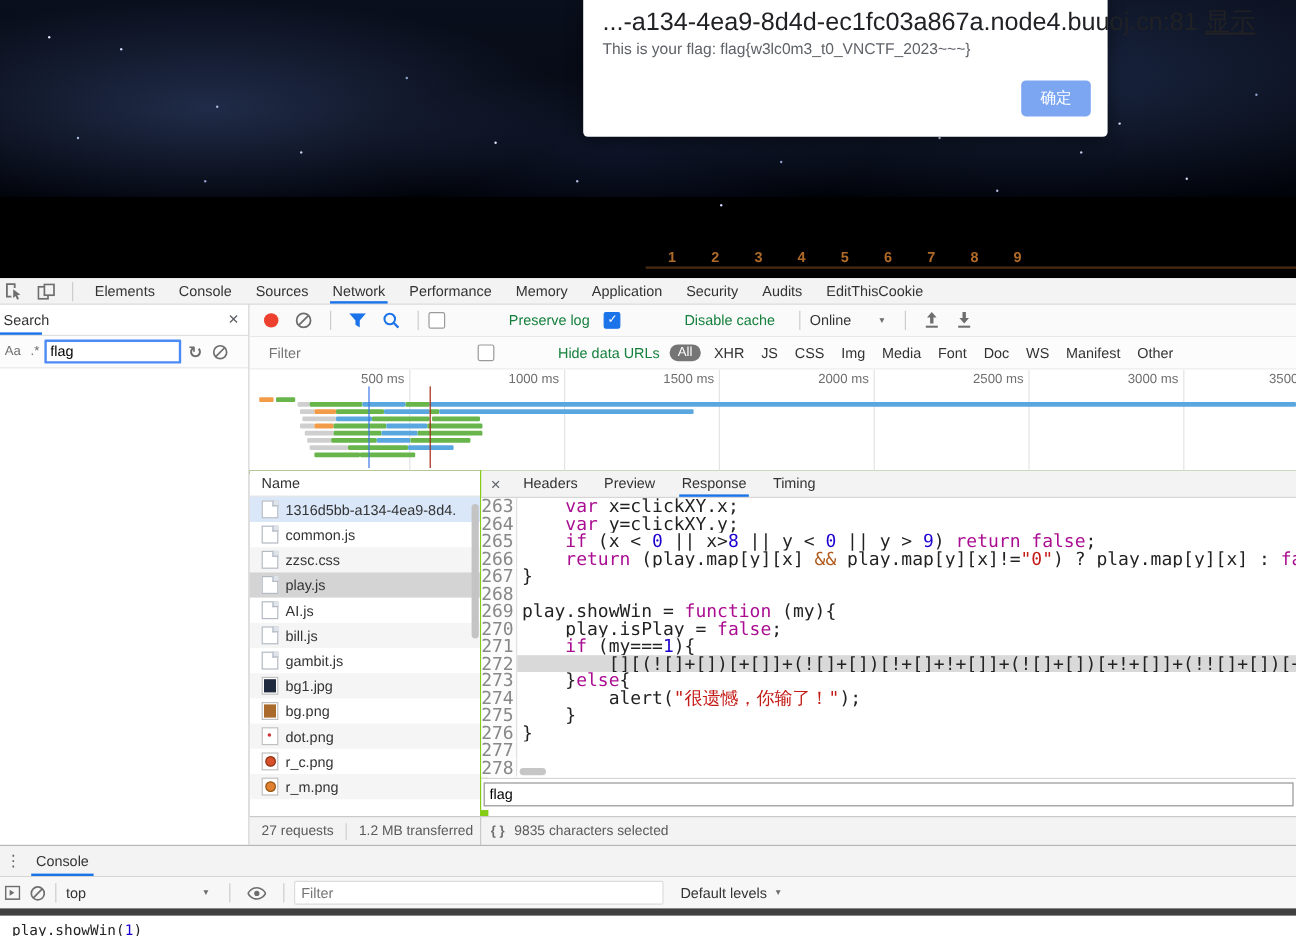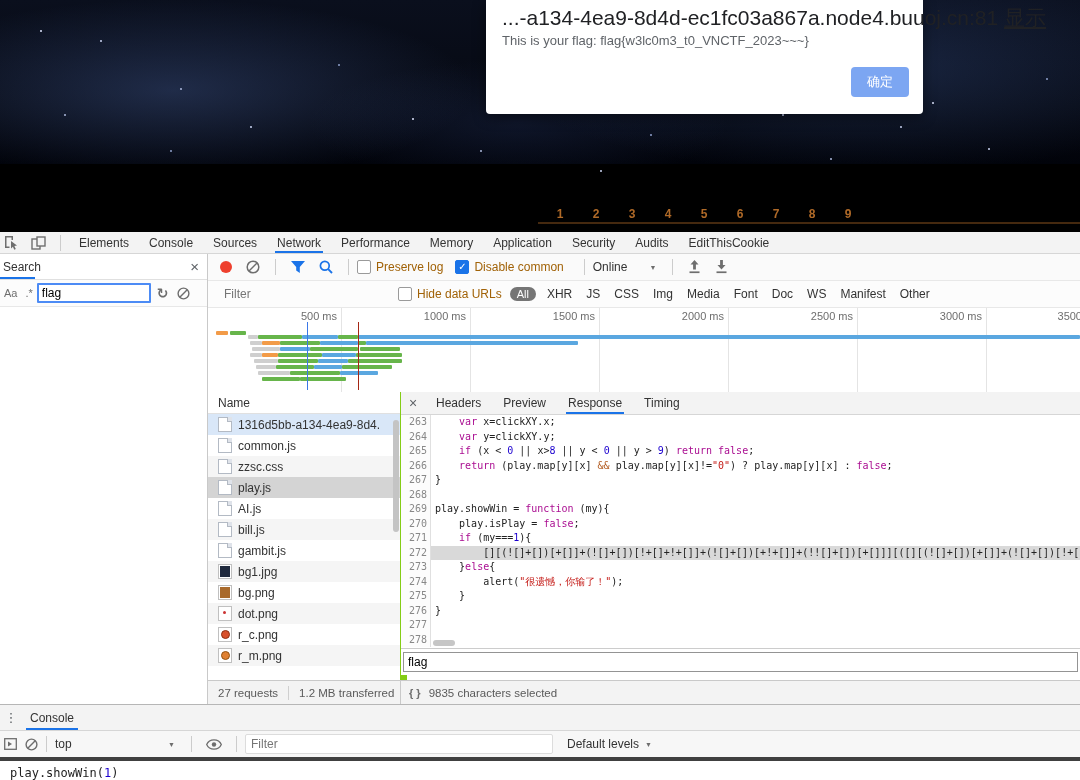--- a/index.html
+++ b/index.html
@@ -51,21 +51,21 @@
   .sp-tools .mini{font-size:11px;color:#6e6e6e;margin:0 4px;}
   .sp-input{width:104px;height:16px;border:2px solid #4c8bf5;border-radius:1px;font-size:12px;padding:0 3px;outline:none;margin-right:6px;}
   .panel-vdiv{position:absolute;left:207px;top:22px;width:1px;height:450px;background:#c9c9c9;}
   
   .net{position:absolute;left:208px;top:22px;width:872px;height:450px;}
   .net-toolbar{height:26px;border-bottom:1px solid #e8e8e8;display:flex;align-items:center;background:#fafafa;padding-left:12px;}
   .rec-dot{width:12px;height:12px;border-radius:50%;background:#ee402e;}
   .icon-gap{margin:0 7px;}
   .cb{width:12px;height:12px;border:1px solid #9a9a9a;border-radius:2px;background:#fff;margin-right:5px;}
   .cb.on{background:#1a73e8;border-color:#1a73e8;color:#fff;font-size:10px;line-height:12px;text-align:center;}
-  .cb-label{margin-right:12px;color:#a16207;}
+  .cb-label{margin-right:12px;color:#15803d;margin-left:48px;}
   .ddown{display:flex;align-items:center;color:#333;}
   .caret{font-size:7px;color:#6e6e6e;margin-left:22px;}
   .filter-row{height:26px;border-bottom:1px solid #e8e8e8;display:flex;align-items:center;background:#fcfcfc;padding-left:14px;}
   .flt-input{width:160px;border:none;outline:none;background:transparent;font-size:12px;color:#333;}
   .pill{background:#757575;color:#fff;border-radius:8px;padding:1px 7px;font-size:11px;margin:0 4px;}
   .ftypes{display:flex;}
   .ftype{margin:0 7px;color:#333;cursor:default;}
   
   .overview{position:relative;height:84px;border-bottom:3px solid #4d7c0f;overflow:hidden;background:#fff;}
   .ticks{position:absolute;left:0;top:0;height:84px;display:flex;}
@@ -97,21 +97,21 @@
   .fic.img .circ-o{background:#fff;}
   .fic.img .circ-o::after{content:"";position:absolute;left:1px;top:1px;width:7px;height:7px;border-radius:50%;background:#e08030;border:1px solid #93520f;}
   .ncol-scroll{position:absolute;right:1px;top:28px;width:6px;height:112px;border-radius:3px;background:#c4c4c4;}
   
   .resp{position:absolute;left:193px;top:0;width:679px;height:288px;}
   .resp-tabs{height:22px;background:#f3f3f3;border-bottom:1px solid #d6d6d6;display:flex;align-items:center;}
   .resp-close{width:24px;text-align:center;font-size:14px;color:#5f6368;cursor:default;}
   .rtab{padding:0 11px;height:22px;display:flex;align-items:center;position:relative;color:#333;cursor:default;}
   .rtab.sel::after{content:"";position:absolute;left:9px;right:9px;bottom:0;height:2px;background:#1a73e8;}
   .codearea{position:relative;height:233px;overflow:hidden;background:#fff;
-    font-family:"DejaVu Sans Mono","Liberation Mono",monospace;font-size:10px;}
+    font-family:"DejaVu Sans Mono","Liberation Mono",monospace;font-size:15px;}
   .cl{display:flex;height:14.5px;line-height:14.5px;white-space:pre;}
   .cl .gut{width:26px;flex:none;text-align:right;padding-right:3px;color:#888;background:#fcfcfc;border-right:1px solid #e0e0e0;}
   .cl .src{padding-left:4px;flex:1;overflow:hidden;color:#222;}
   .cl.sel .src{background:#d9d9d9;}
   .tk-k{color:#aa0d91;} .tk-d{color:#1c00cf;} .tk-s{color:#c41a16;} .tk-o{color:#b25a1e;}
   .hscroll{position:absolute;left:32px;bottom:2px;width:22px;height:6px;border-radius:3px;background:#c6c6c6;}
   .resp-search{height:26px;border-top:1px solid #ccc;display:flex;align-items:center;background:#fff;}
   .resp-search input{margin:0 2px;height:18px;flex:1;border:1px solid #949494;font-size:12px;padding:0 4px;outline:none;font-family:inherit;}
   
   .statusbar{position:absolute;left:0;top:426px;width:872px;height:24px;background:#f3f3f3;border-top:1px solid #c9c9c9;display:flex;align-items:center;font-size:11.5px;color:#5a5a5a;}
@@ -119,21 +119,21 @@
   .st-left .seg{padding:0 10px;height:14px;display:flex;align-items:center;}
   .st-left .seg+.seg{border-left:1px solid #cfcfcf;}
   .st-right{display:flex;align-items:center;padding-left:8px;white-space:nowrap;}
   .braces{font-weight:bold;color:#6e6e6e;margin-right:8px;font-size:11px;}
   
   .consoled{position:absolute;left:0;top:472px;width:1080px;height:76px;border-top:1px solid #b6b6b6;background:#fff;}
   .con-tabs{height:25px;background:#f3f3f3;border-bottom:1px solid #d6d6d6;display:flex;align-items:center;}
   .overflow-ic{width:22px;text-align:center;color:#5f6368;font-size:13px;}
   .con-tab{padding:0 8px;height:25px;display:flex;align-items:center;position:relative;}
   .con-tab::after{content:"";position:absolute;left:4px;right:4px;bottom:0;height:2px;background:#1a73e8;}
-  .con-toolbar{height:26px;background:#f7f7f7;border-bottom:4px solid #404040;display:flex;align-items:center;padding-left:2px;}
+  .con-toolbar{height:26px;background:#f7f7f7;border-bottom:6px solid #404040;display:flex;align-items:center;padding-left:2px;}
   .ctx-dd{display:flex;align-items:center;width:128px;color:#333;}
   .con-filter{width:296px;height:18px;background:#fff;border:1px solid #dcdcdc;border-radius:2px;font-size:12px;padding:0 5px;outline:none;margin-right:14px;}
   .con-line{height:24px;display:flex;align-items:center;padding-left:10px;border-bottom:1px solid #f0f0f0;
     font-family:"DejaVu Sans Mono","Liberation Mono",monospace;font-size:12px;color:#222;}
   svg{display:block;}
 </style>
 </head>
 <body>
 
 <div class="screen">
@@ -233,21 +233,21 @@
         <span class="icon-gap">
           <svg width="14" height="14" viewBox="0 0 14 14">
               <circle cx="5.8" cy="5.8" r="4.4" fill="none" stroke="#1a73e8" stroke-width="1.7"></circle>
               <line x1="9.2" y1="9.2" x2="13" y2="13" stroke="#1a73e8" stroke-width="1.9"></line>
             </svg>
         </span>
         <span class="vdiv"></span>
         <span class="cb"></span>
         <span class="cb-label">Preserve log</span>
         <span class="cb on">✓</span>
-        <span class="cb-label">Disable common</span>
+        <span class="cb-label">Disable cache</span>
         <span class="vdiv"></span>
         <span class="ddown">
           <span>Online</span>
           <span class="caret">▼</span>
         </span>
         <span class="vdiv" style="margin-left:16px;"></span>
         <span class="icon-gap">
           <svg width="13" height="14" viewBox="0 0 13 14">
               <path d="M6.5 0 l4 4.6 h-2.6 v5 h-2.8 v-5 H2.5 Z" fill="#6e6e6e"></path>
               <rect x="1.5" y="11.4" width="10" height="1.7" fill="#6e6e6e"></rect>

